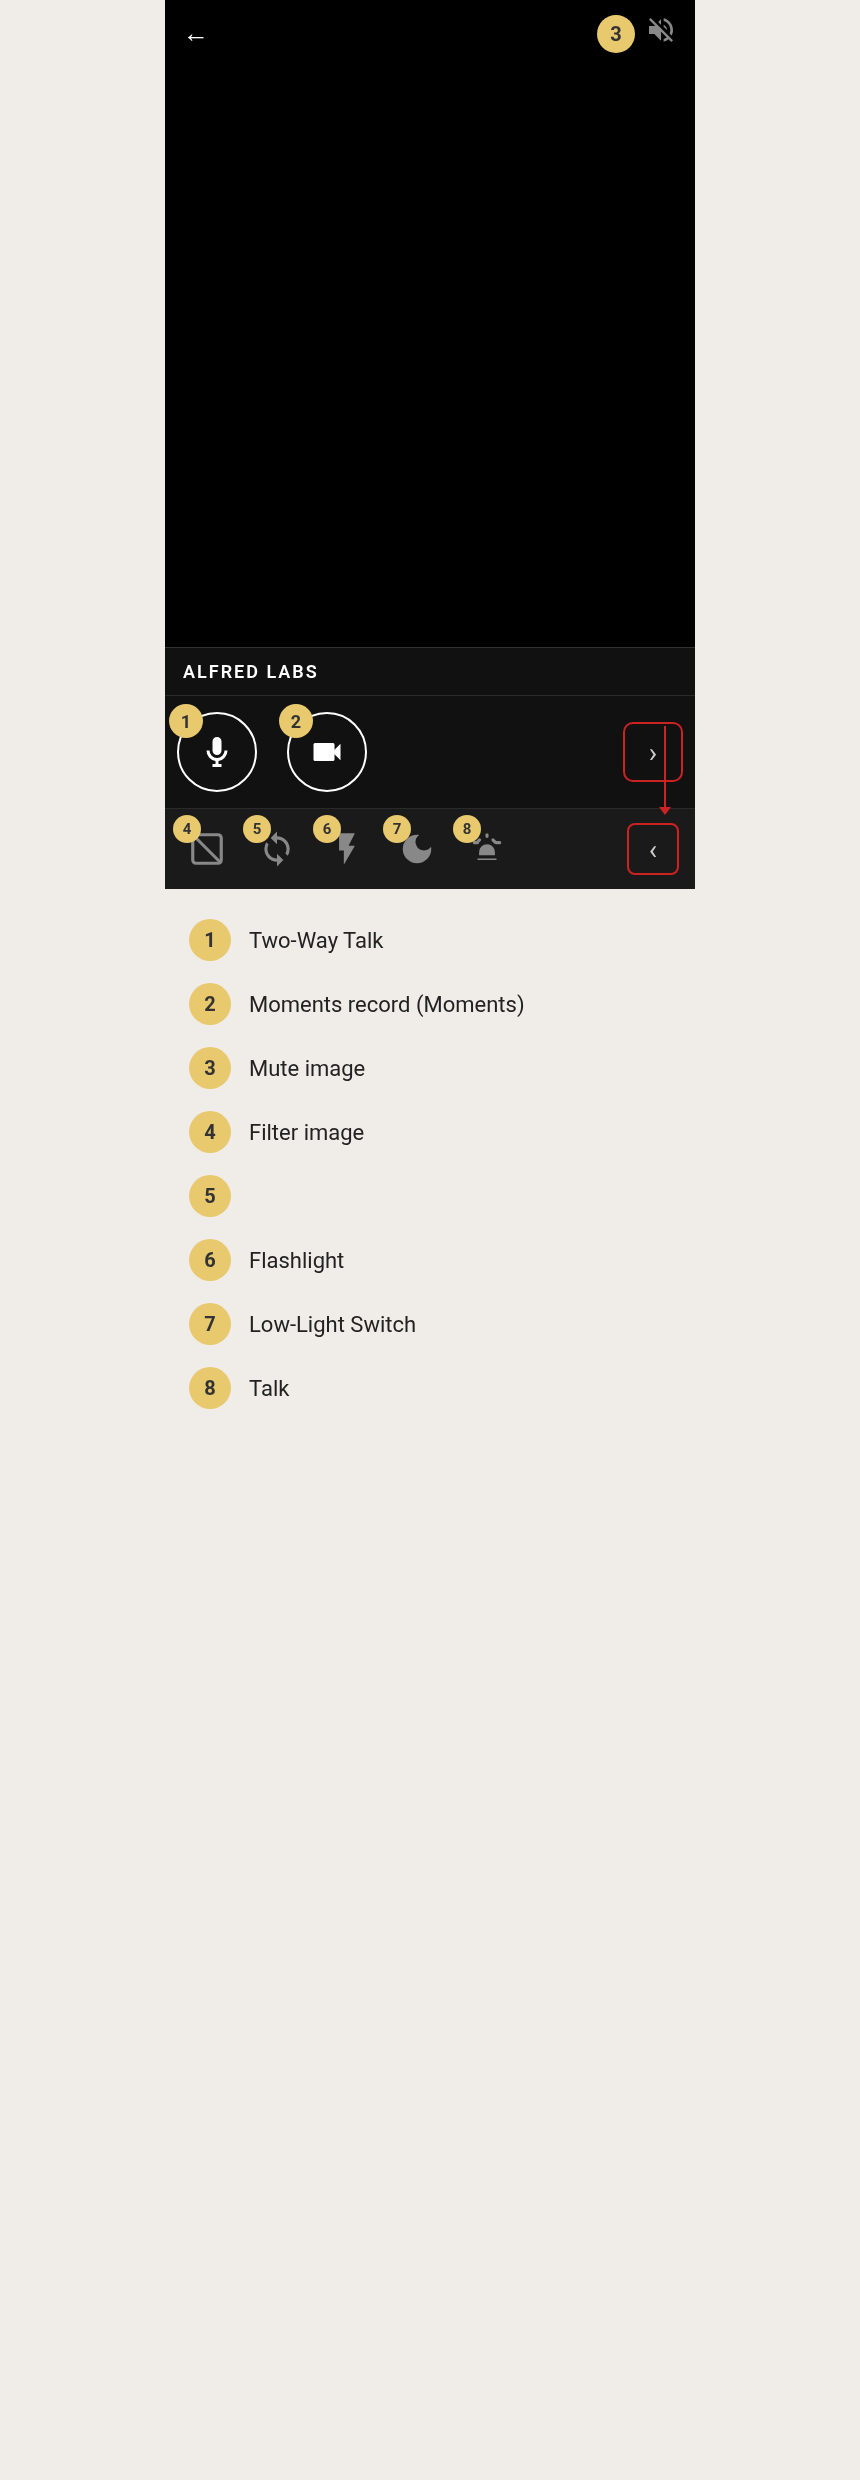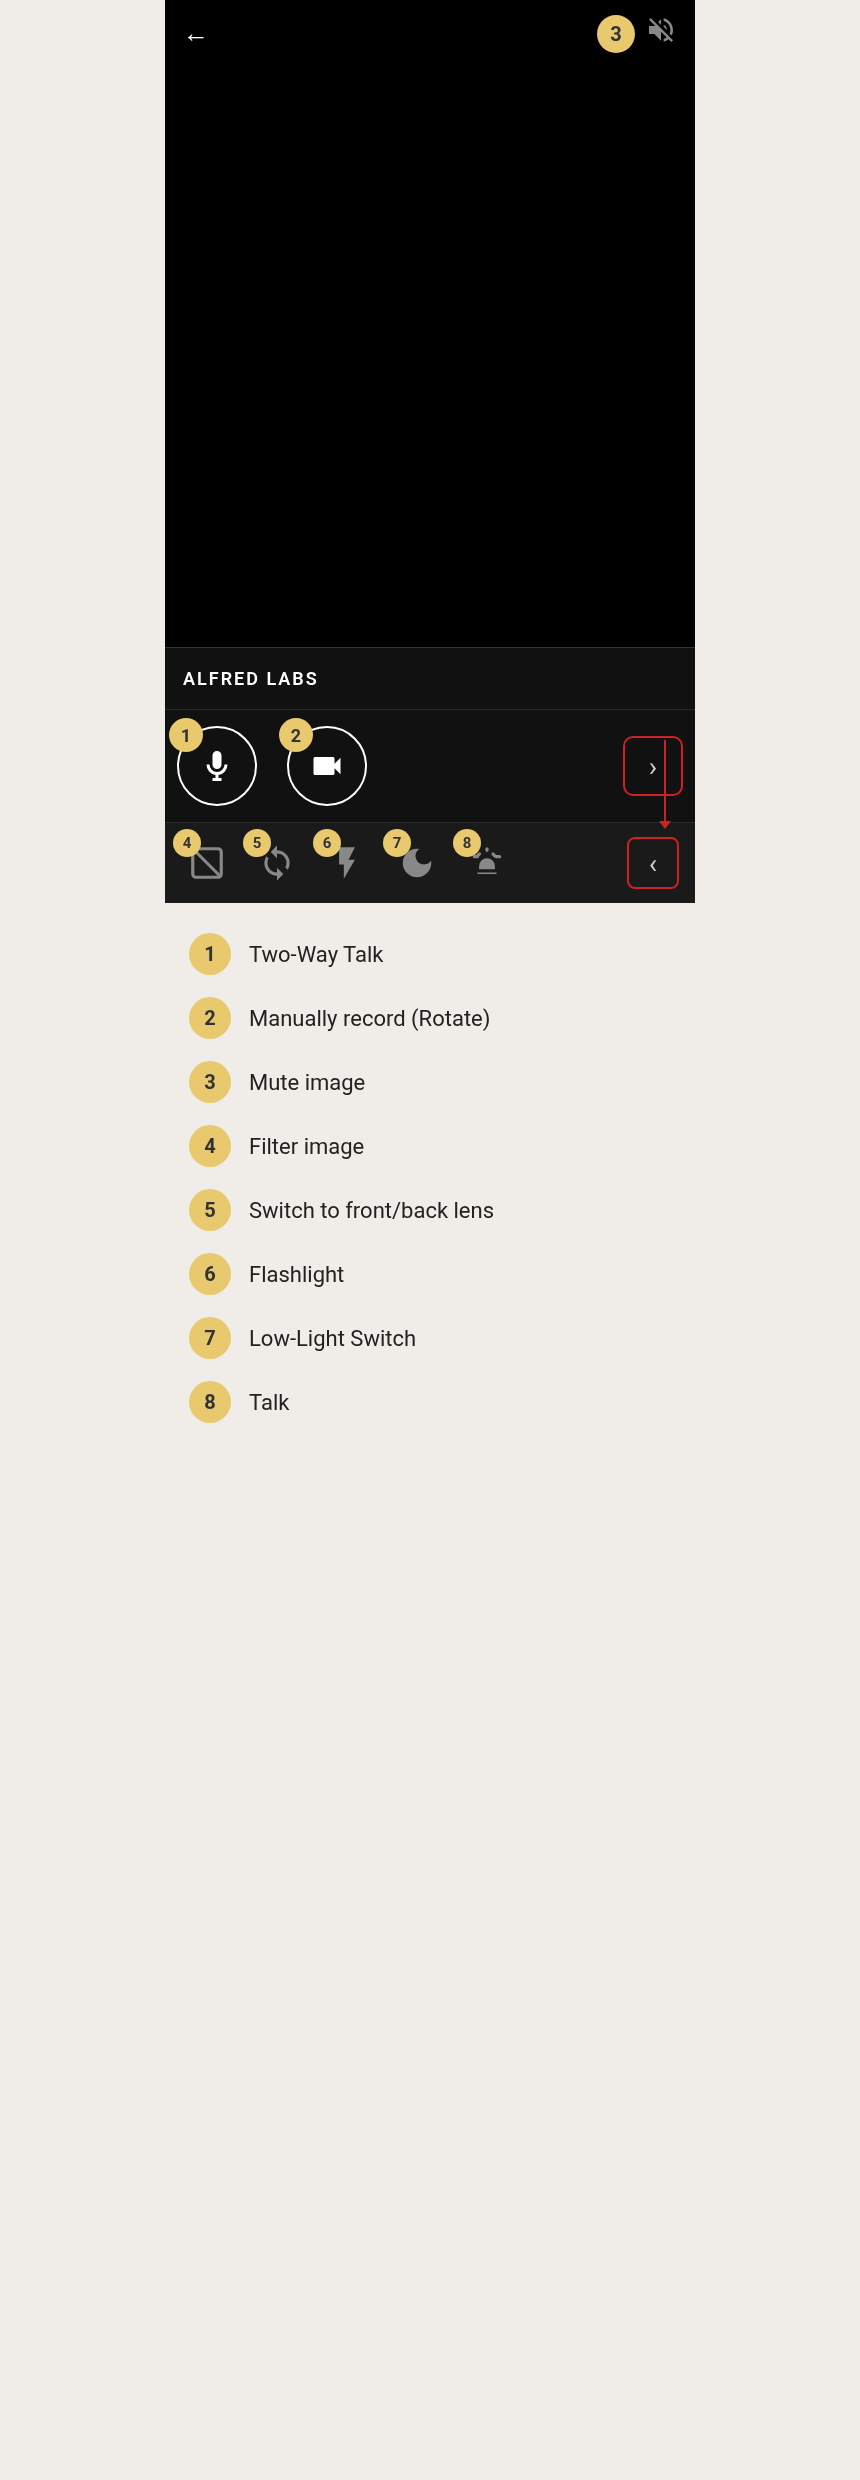--- a/index.html
+++ b/index.html
@@ -60,21 +60,21 @@
       background: #000;
     }
 
     
     .brand-label {
       background: #111;
       color: #fff;
       font-size: 18px;
       font-weight: 600;
       letter-spacing: 2px;
-      padding: 20px 18px;
+      padding: 13px 18px;
       border-top: 1px solid #333;
     }
 
     
     .controls-bar {
       background: #111;
       display: flex;
       align-items: center;
       justify-content: center;
       padding: 16px 12px;
@@ -319,33 +319,32 @@
 </div>
 
 <div class="legend-section">
 
 <div class="legend-item">
     <div class="legend-badge">1</div>
     <span class="legend-text">Two-Way Talk</span>
   </div>
     <div class="legend-item">
     <div class="legend-badge">2</div>
-    <span class="legend-text">Manually record (Rotate)</span>
+    <span class="legend-text">Moments record (Moments)</span>
   </div>
     <div class="legend-item">
     <div class="legend-badge">3</div>
     <span class="legend-text">Mute image</span>
   </div>
     <div class="legend-item">
     <div class="legend-badge">4</div>
     <span class="legend-text">Filter image</span>
   </div>
     <div class="legend-item">
     <div class="legend-badge">5</div>
-    <span class="legend-text">Switch to front/back lens</span>
   </div>
     <div class="legend-item">
     <div class="legend-badge">6</div>
     <span class="legend-text">Flashlight</span>
   </div>
     <div class="legend-item">
     <div class="legend-badge">7</div>
     <span class="legend-text">Low-Light Switch</span>
   </div>
     <div class="legend-item">

